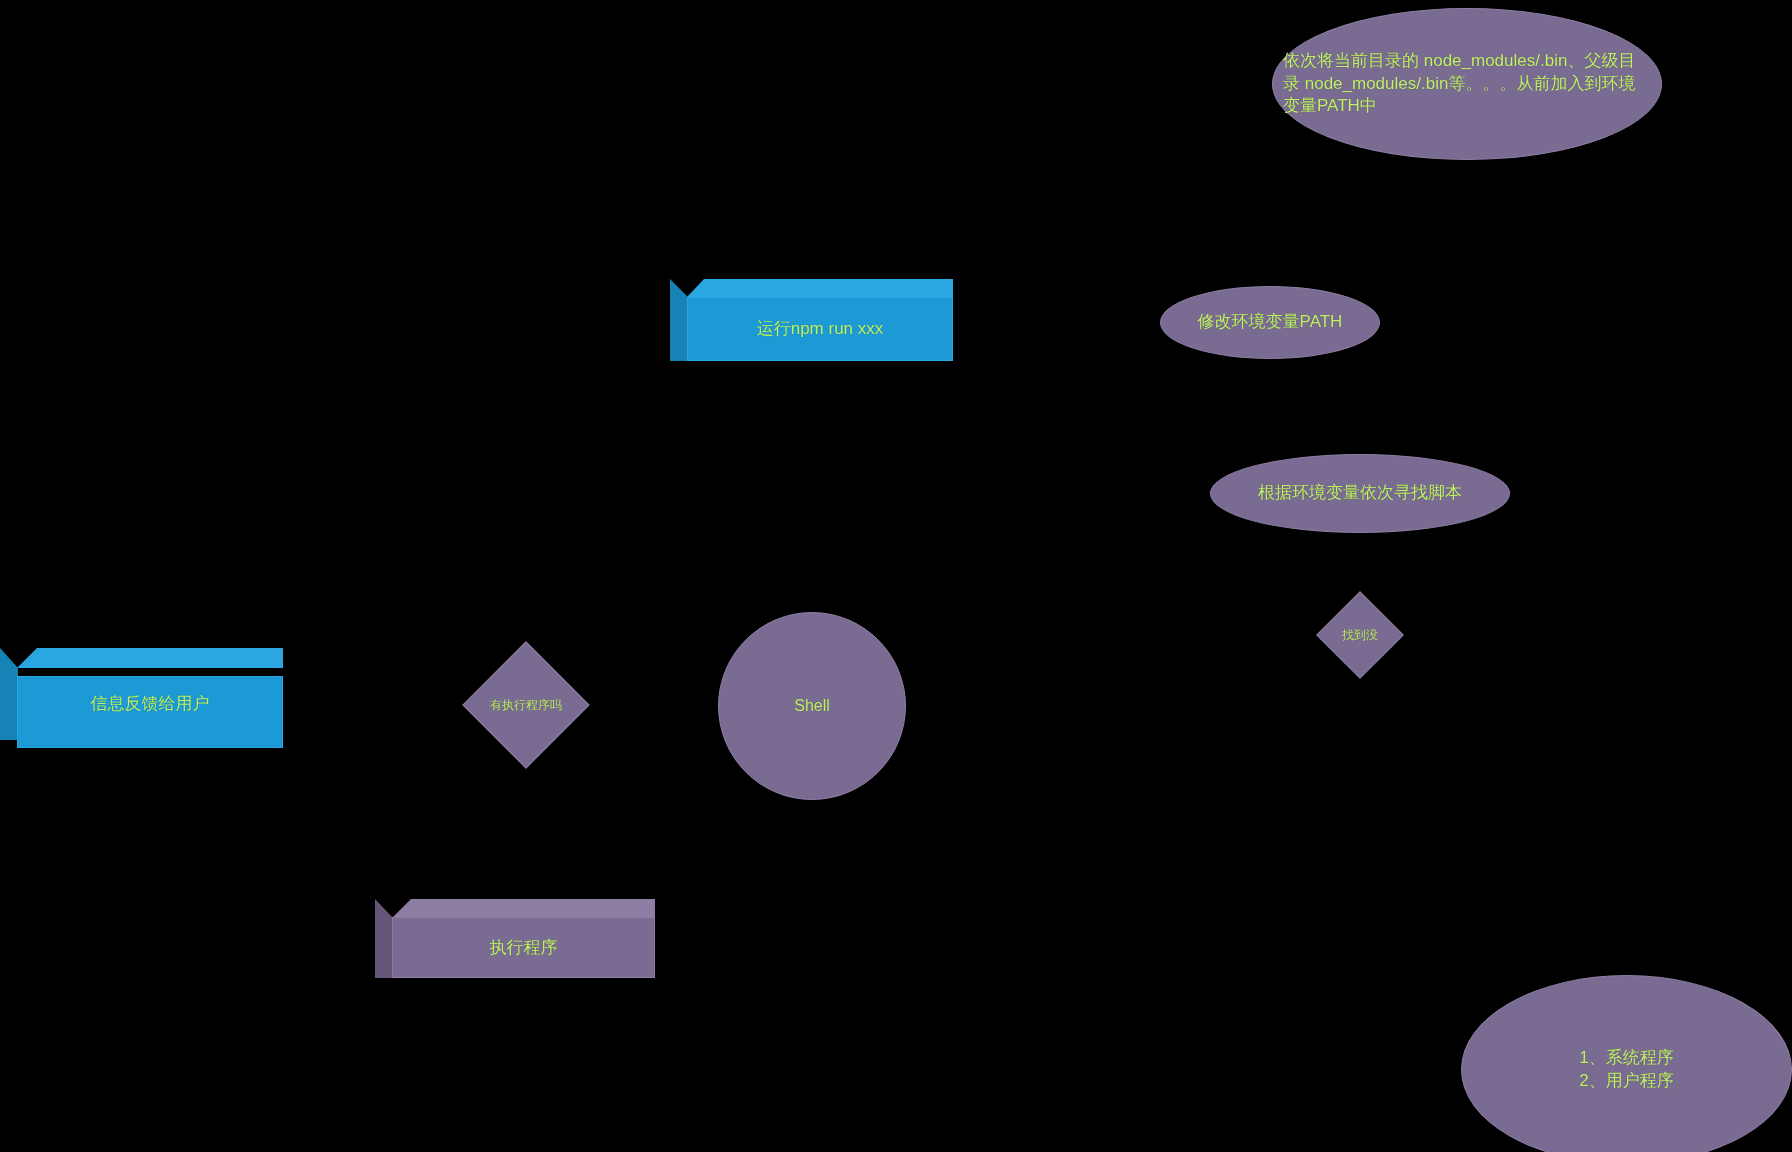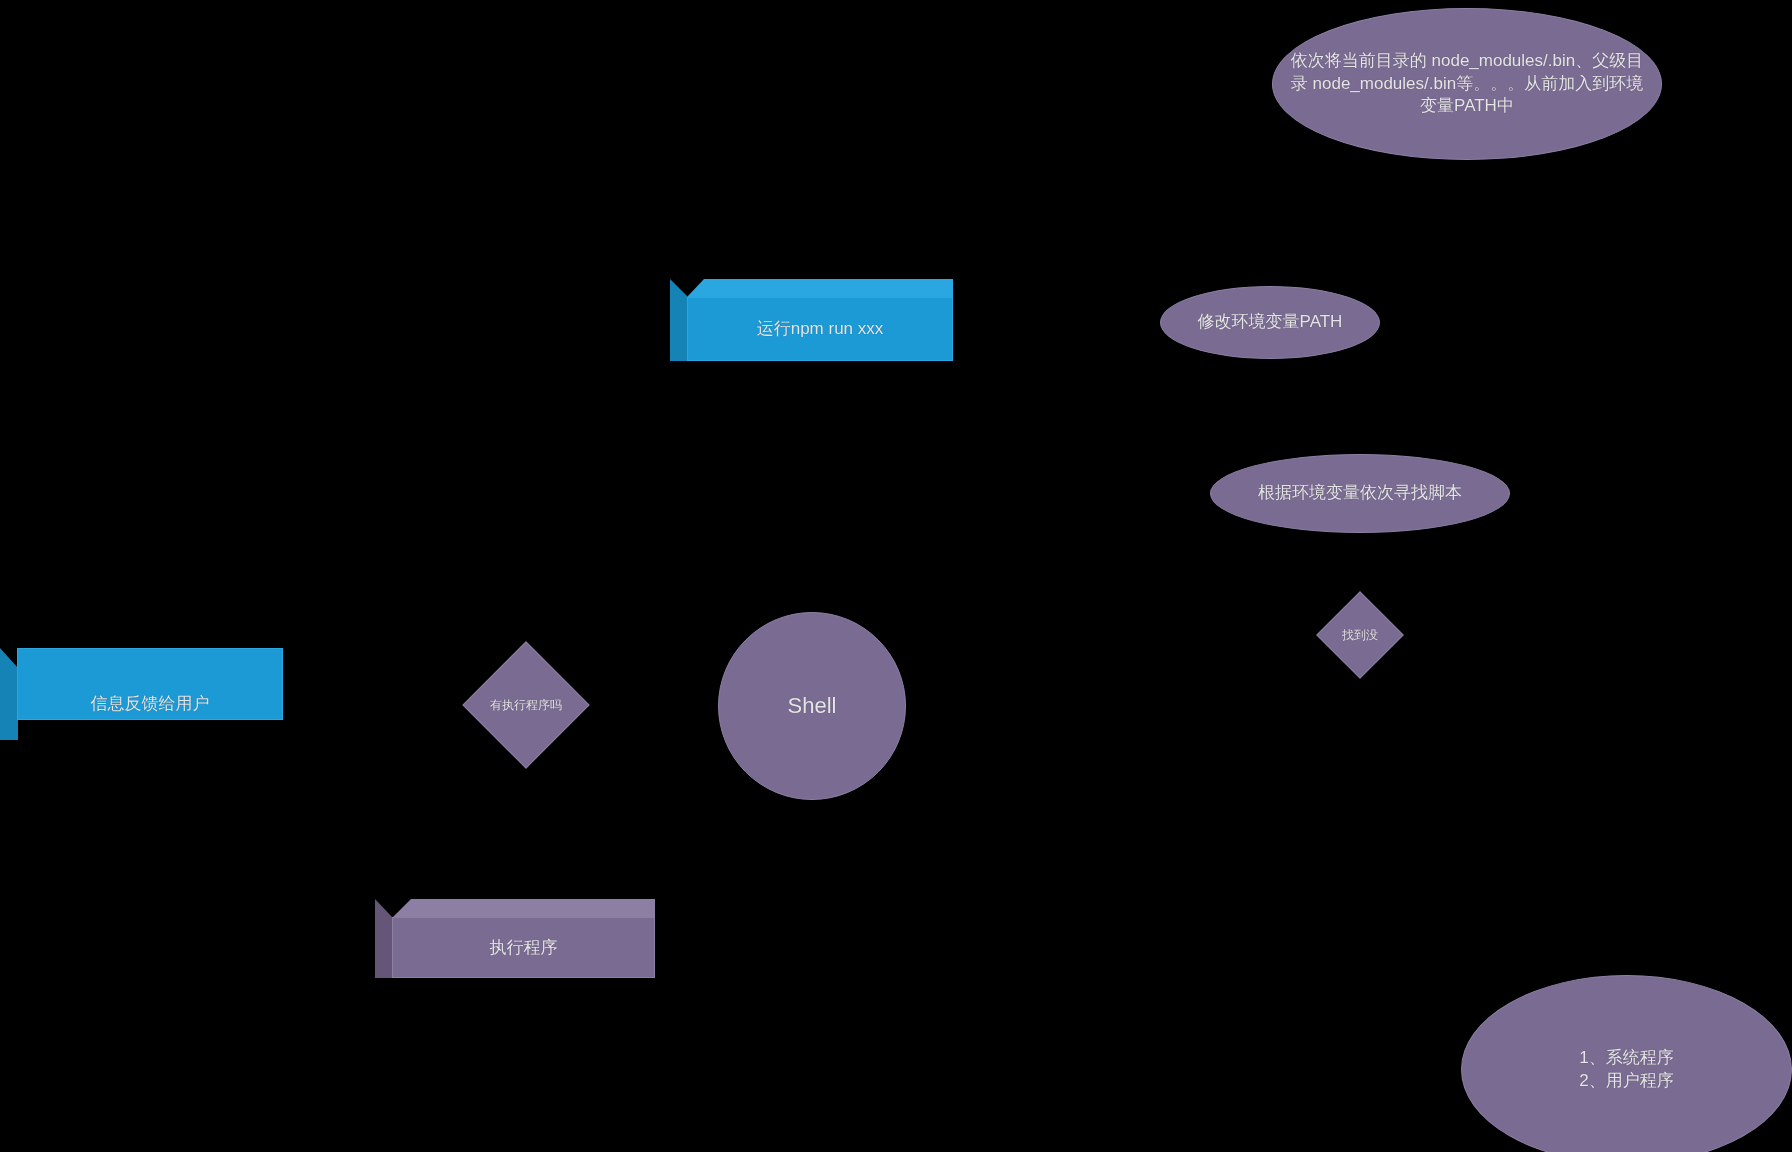--- a/index.html
+++ b/index.html
@@ -24,22 +24,22 @@
   
   .label {
     position: absolute;
     left: 0;
     top: 0;
     width: 100%;
     height: 100%;
     display: flex;
     align-items: center;
     justify-content: center;
-    text-align: center;
-    color: #e5e5e5;
+    text-align: left;
+    color: #bef264;
     font-size: 17px;
     line-height: 1.35;
     white-space: pre-line;
     padding: 0 10px;
     box-sizing: border-box;
     pointer-events: none;
     text-shadow: 0 0 1px rgba(0,0,0,.35);
   }
 
   
@@ -49,21 +49,21 @@
     border: 1px solid #8d7fa4;
   }
   .ellipse.large-text .label { font-size: 17px; }
 
   
   .circle {
     border-radius: 50%;
     background: #7a6b92;
     border: 1px solid #8d7fa4;
   }
-  .circle .label { font-size: 22px; }
+  .circle .label { font-size: 16px; }
 
   
   .diamond-wrap { position: absolute; }
   .diamond-shape {
     position: absolute;
     left: 0; top: 0;
     width: 100%;
     height: 100%;
     background: #7a6b92;
     border: 1px solid #8d7fa4;
@@ -120,21 +120,21 @@
 
   <div class="node ellipse" style="left:1160px; top:286px; width:220px; height:73px;">
     <span class="label">修改环境变量PATH</span>
   </div>
 
   <div class="diamond-wrap" style="left:1329px; top:604px; width:62px; height:62px;">
     <div class="diamond-shape"></div>
     <span class="label" style="left:-30px; width:122px;">找到没</span>
   </div>
 
-  <div class="box3d blue" style="left:0px; top:648px; width:283px; height:72px;">
+  <div class="box3d blue" style="left:0px; top:648px; width:283px; height:100px;">
     <div class="face-top" style="left:17px; top:0; width:266px; height:20px;
                 clip-path: polygon(0 100%, 20px 0, 100% 0, 100% 100%);"></div>
     <div class="face-left" style="left:0; top:0; width:18px; height:92px;
                 clip-path: polygon(0 0, 100% 20px, 100% 100%, 0 100%);"></div>
     <div class="face-front" style="left:17px; bottom:0; width:266px; height:72px;"></div>
     <span class="label" style="left:17px; top:20px; width:266px; height:72px;">信息反馈给用户</span>
   </div>
 
   <div class="diamond-wrap" style="left:473px; top:660px; width:90px; height:90px;margin-left:8px;">
     <div class="diamond-shape"></div>

